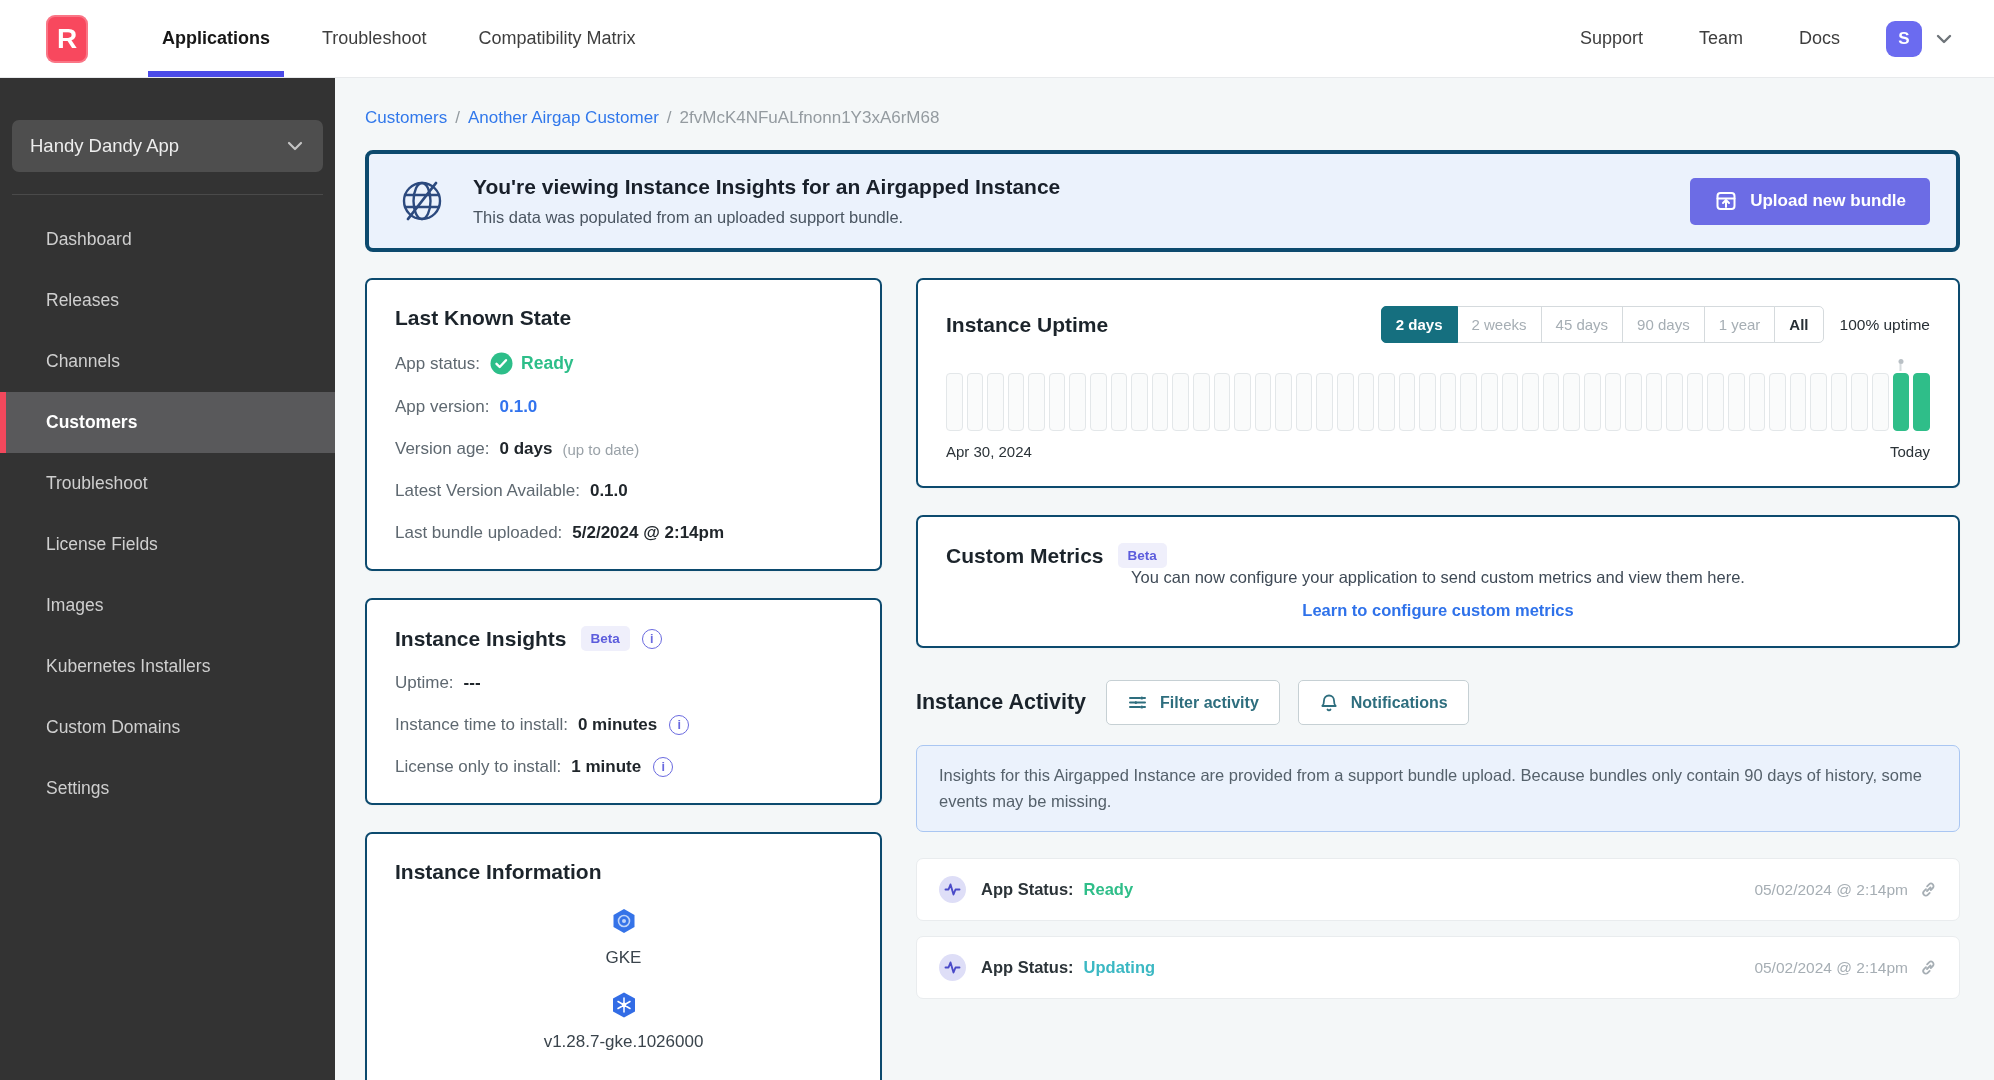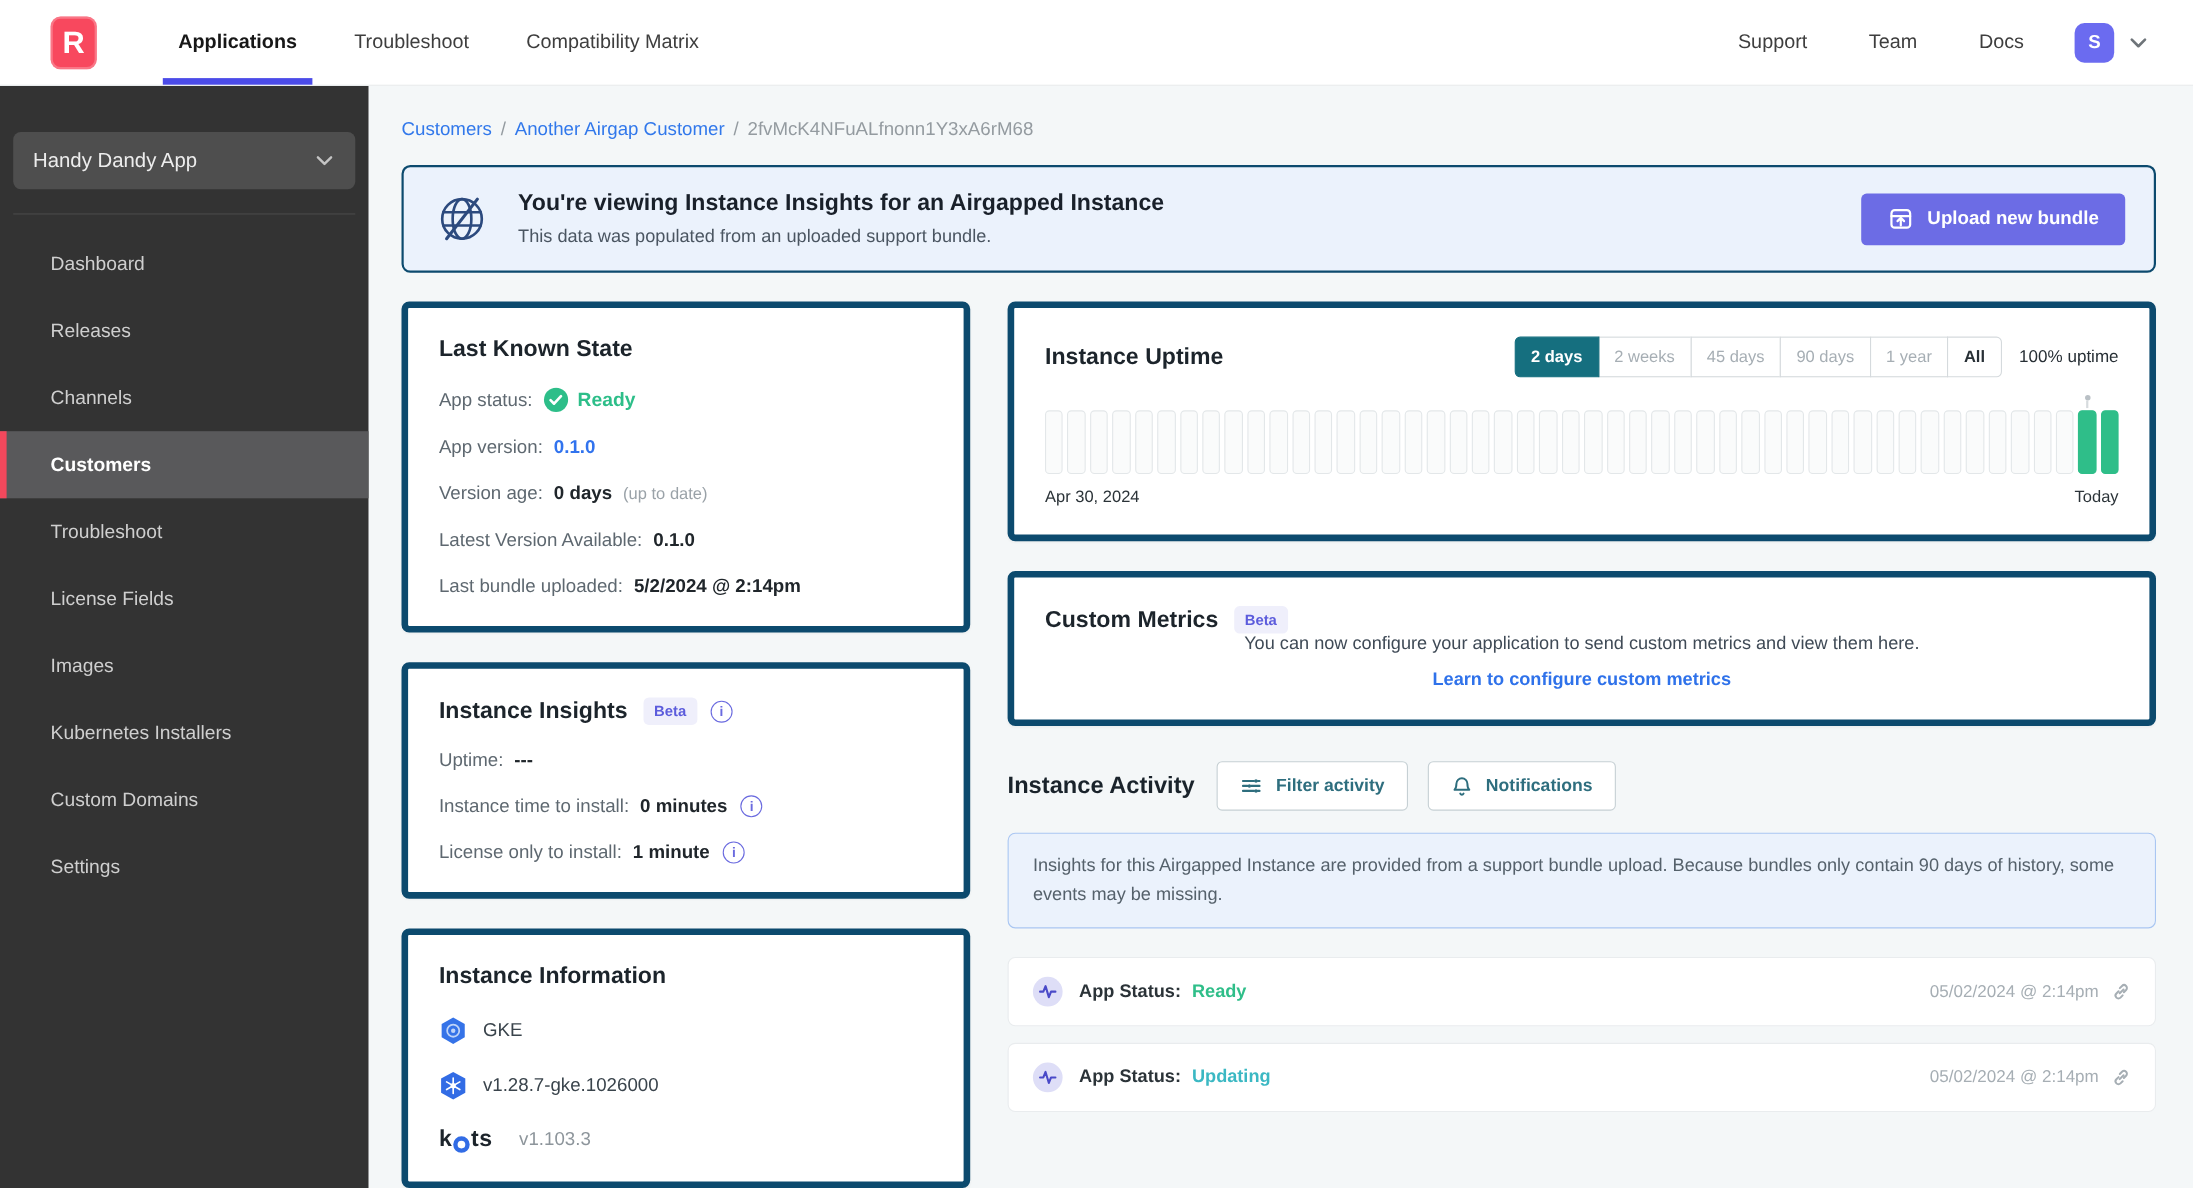--- a/index.html
+++ b/index.html
@@ -29,47 +29,47 @@
   .side-items { margin-top:14px; }
   .side-item { display:flex; align-items:center; padding:20px 0 20px 40px; font-size:17.5px; color:#CFCFCF; border-left:6px solid transparent; cursor:pointer; }
   .side-item.active { background:#59595B; color:#FFFFFF; font-weight:700; border-left-color:#F2485C; }
 
   
   .main { flex:1; padding:30px 34px 0 30px; overflow:hidden; }
   .breadcrumb { font-size:17px; color:#949BA0; display:flex; gap:8px; align-items:center; }
   .breadcrumb a { color:#3178EB; text-decoration:none; cursor:pointer; }
   .bc-sep { color:#949BA0; }
 
-  .banner { margin-top:22px; background:#EBF2FC; border:2px solid #0c4a6e; border-radius:8px; display:flex; align-items:center; padding:20px 26px; gap:24px; }
+  .banner { margin-top:22px; background:#EBF2FC; border:4px solid #0c4a6e; border-radius:8px; display:flex; align-items:center; padding:20px 26px; gap:24px; }
   .banner-icon { flex:none; display:flex; color:#2C4A7E; }
   .banner-title { font-size:21px; font-weight:700; color:#19202A; font-family:"Liberation Sans","DejaVu Sans",sans-serif; }
   .banner-sub { font-size:16.5px; color:#4A5561; margin-top:9px; }
   .upload-btn { margin-left:auto; background:#6C6CE5; color:#fff; border:none; border-radius:5px; height:47px; padding:0 24px; font-size:17px; font-weight:700; display:flex; align-items:center; gap:12px; cursor:pointer; font-family:inherit; }
 
   .columns { display:flex; gap:34px; margin-top:26px; align-items:flex-start; }
   .col-left { width:517px; flex:none; display:flex; flex-direction:column; gap:27px; }
   .col-right { flex:1; display:flex; flex-direction:column; }
 
-  .card { background:#fff; border:6px solid #0c4a6e; border-radius:7px; padding:26px 28px; box-shadow:0 1px 2px rgba(0,0,0,.03); }
+  .card { background:#fff; border:2px solid #0c4a6e; border-radius:7px; padding:26px 28px; box-shadow:0 1px 2px rgba(0,0,0,.03); }
   .card-title { font-size:21px; font-weight:700; color:#1C242B; }
 
   .kv-row { display:flex; align-items:center; margin-top:22px; font-size:17px; }
   .kv-label { color:#5E6870; margin-right:10px; }
   .kv-value { color:#20262B; font-weight:700; }
   .kv-suffix { color:#9AA2A8; font-size:15px; margin-left:10px; }
   .kv-link { color:#3173EE; font-weight:600; cursor:pointer; }
   .status-ready { color:#2DBE89; font-weight:600; font-size:17.5px; margin-left:8px; }
   .check-icon { display:flex; }
 
   .beta-badge { background:#EFEFFB; color:#5C5CDC; font-size:13.5px; font-weight:700; border-radius:5px; padding:5px 10px; margin-left:14px; }
   .info-icon { width:20px; height:20px; border:1.6px solid #6A6ADF; border-radius:50%; color:#6A6ADF; font-size:12.5px; font-weight:700; display:inline-flex; align-items:center; justify-content:center; margin-left:12px; flex:none; cursor:pointer; font-style:normal; }
 
   .ii-head { display:flex; align-items:center; }
 
-  .info-row { display:flex; align-items:center; margin-top:24px; font-size:17px; color:#3A444C; gap:14px; }
+  .info-row { display:flex; align-items:center; margin-top:24px; font-size:17px; color:#3A444C; gap:14px;flex-direction:column; }
   .hex-icon { width:26px; height:26px; flex:none; }
   .kots-logo { font-weight:800; font-size:21px; color:#1C242B; letter-spacing:.5px; display:flex; align-items:flex-end; }
   .kots-o { width:15px; height:15px; border:4.5px solid #326CE5; border-radius:50%; display:inline-block; margin:0 1px; }
   .kots-ver { color:#8D959B; font-size:17px; margin-left:10px; font-weight:400; }
 
   
   .uptime-head { display:flex; align-items:center; }
   .segments { display:flex; margin-left:auto; }
   .segment { border:1px solid #D5DADD; background:#fff; padding:9px 14px; font-size:15px; color:#A6AEB4; margin-left:-1px; cursor:pointer; white-space:nowrap; }
   .segment:first-child { border-radius:5px 0 0 5px; margin-left:0; }

